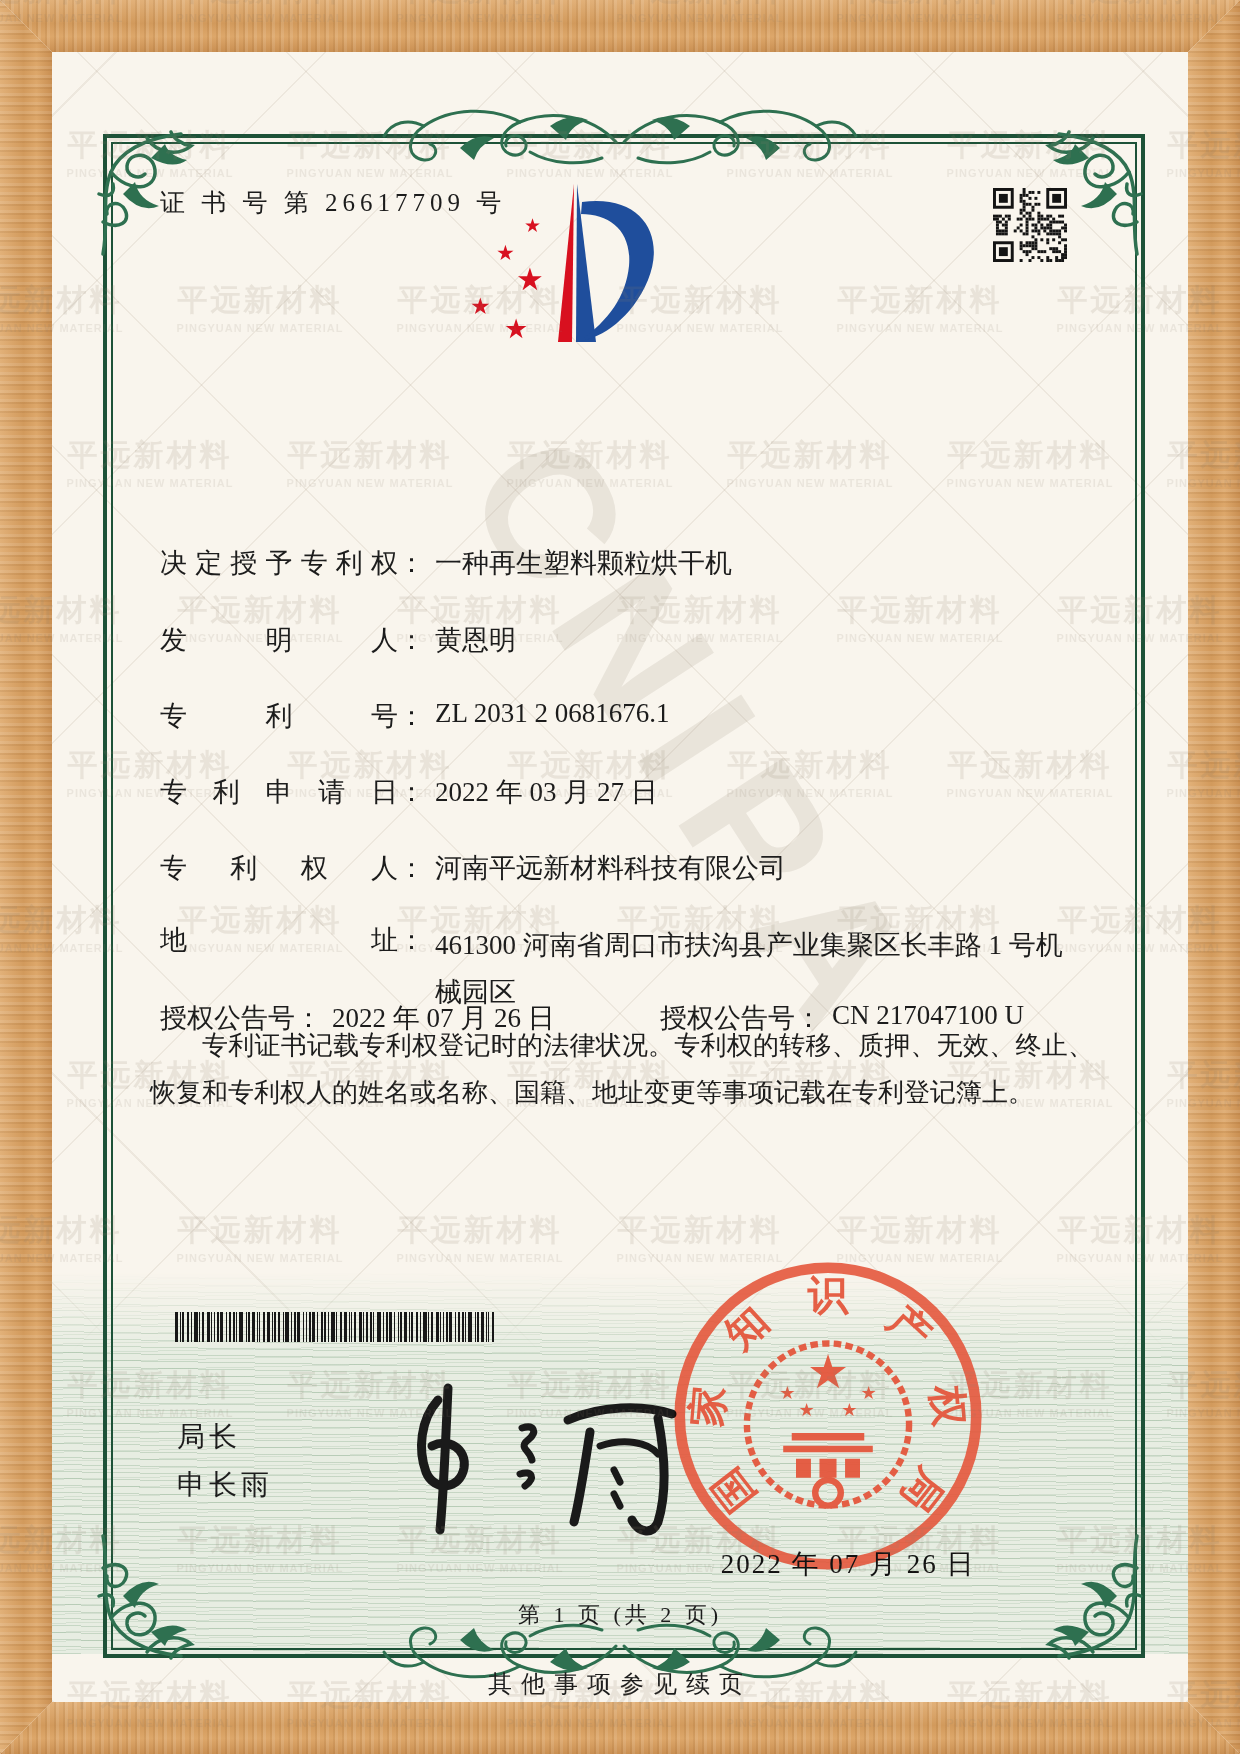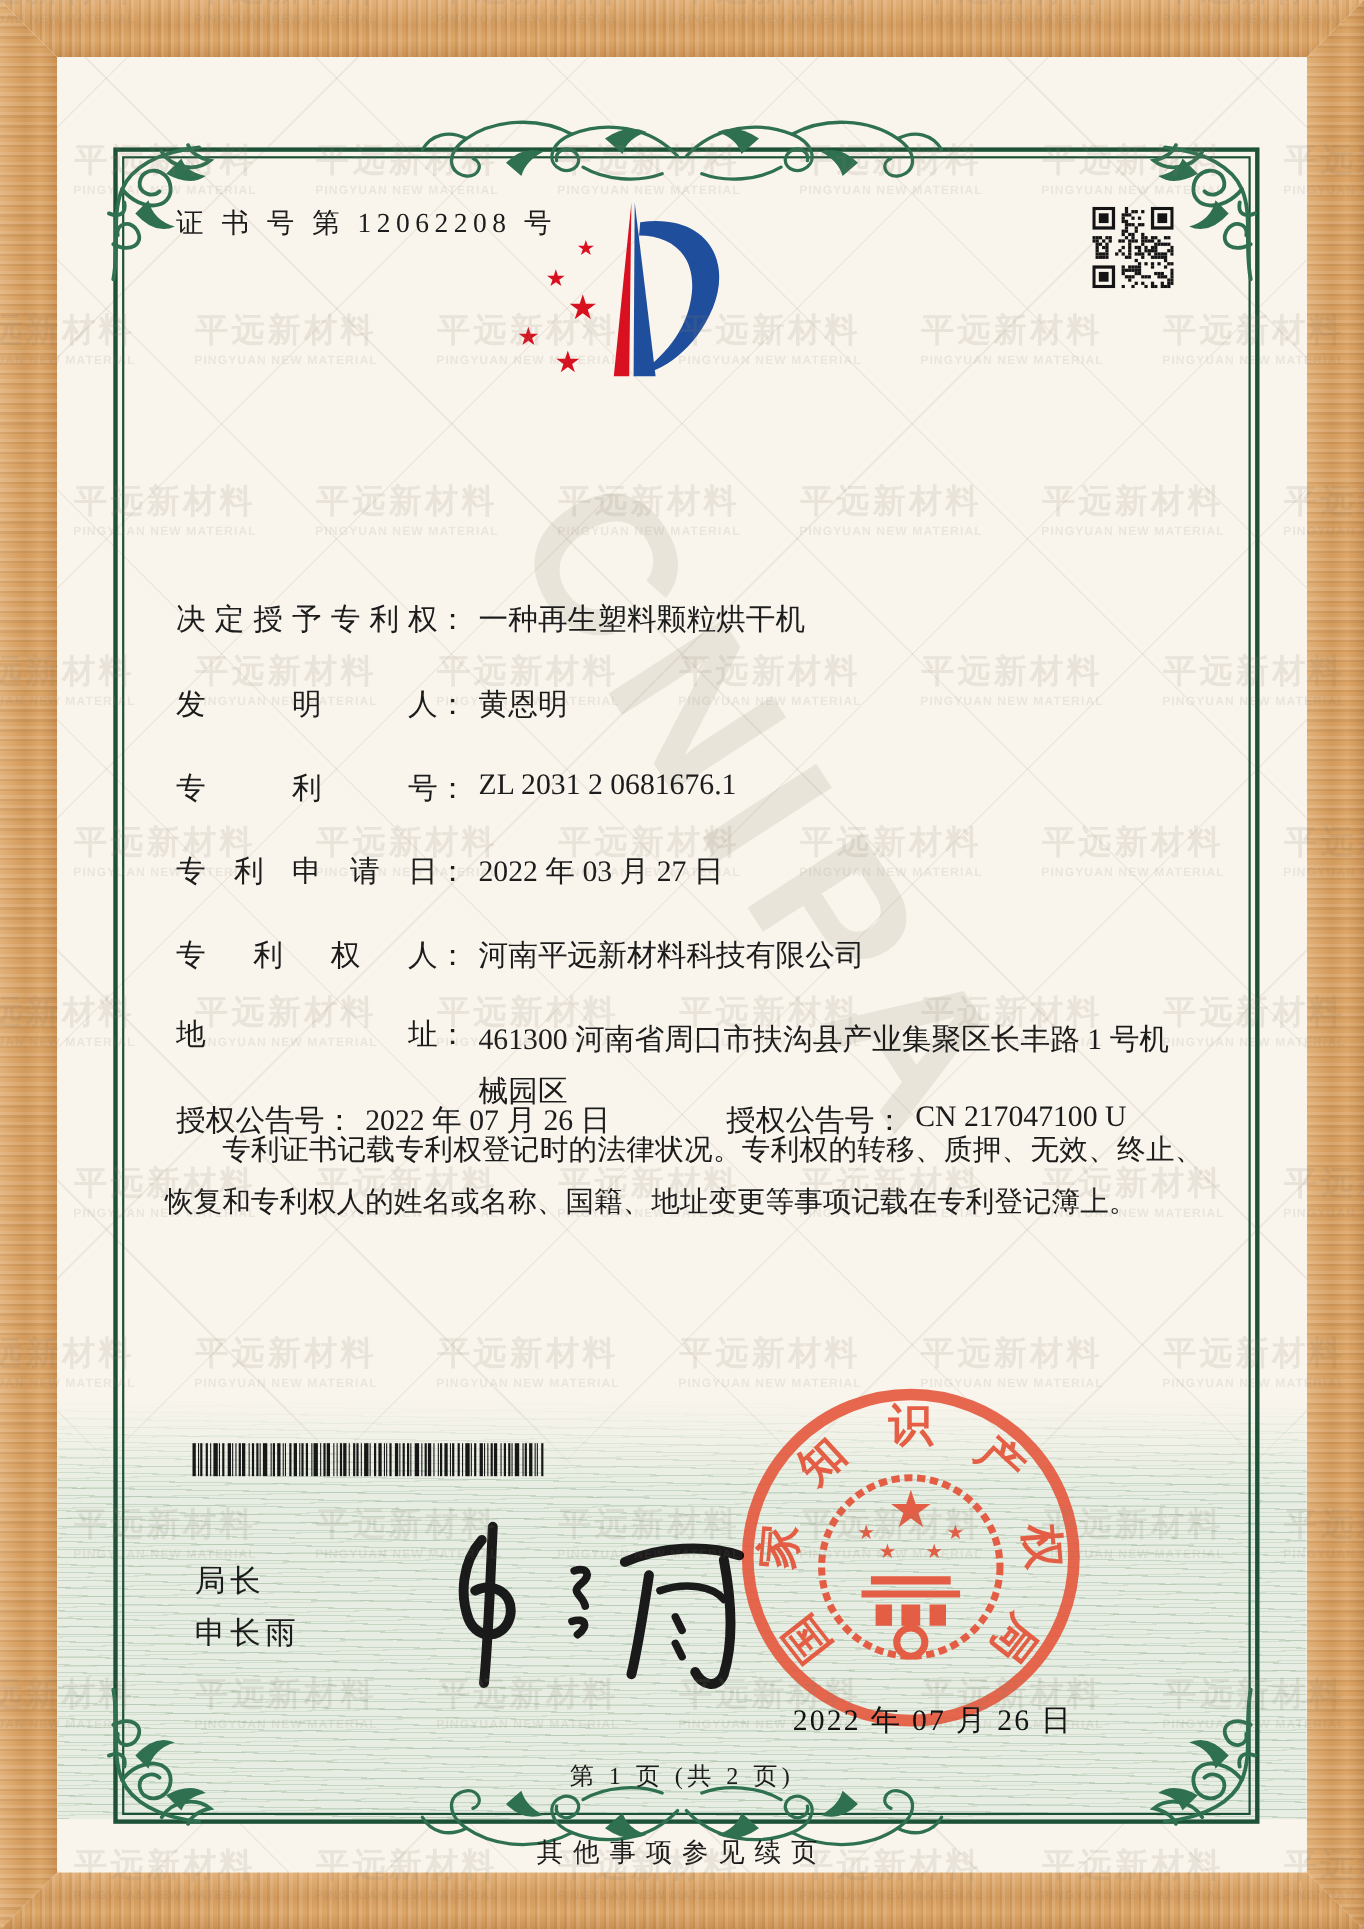--- a/index.html
+++ b/index.html
@@ -156,21 +156,21 @@
       </g>
     </svg>
   <svg class="orn" style="left:620px;top:1612px" width="240" height="80" viewBox="0 0 240 80">
       <g transform="scale(-1,-1) translate(-240,-80)">
         <use href="#sc"></use>
       </g>
     </svg>
 
   <div class="content">
 
-    <div class="cert-no">证 书 号 第 12062208 号</div>
+    <div class="cert-no">证 书 号 第 26617709 号</div>
 
     <svg class="logo" viewBox="0 0 210 165">
       <polygon points="112,4 96,162 110,162" fill="#d8101f"></polygon>
       <polygon points="115,4 114,162 134,162" fill="#1f4e9c"></polygon>
       <path d="M120,22 C180,14 204,56 186,100 C170,138 140,158 118,161 C147,140 164,116 167,86 C170,52 149,34 119,34 Z" fill="#1f4e9c"></path>
       <text x="62" y="52" font-size="19" fill="#d8101f">★</text>
       <text x="34" y="80" font-size="21" fill="#d8101f">★</text>
       <text x="54" y="110" font-size="31" fill="#d8101f">★</text>
       <text x="8" y="134" font-size="23" fill="#d8101f">★</text>
       <text x="42" y="158" font-size="27" fill="#d8101f">★</text>

